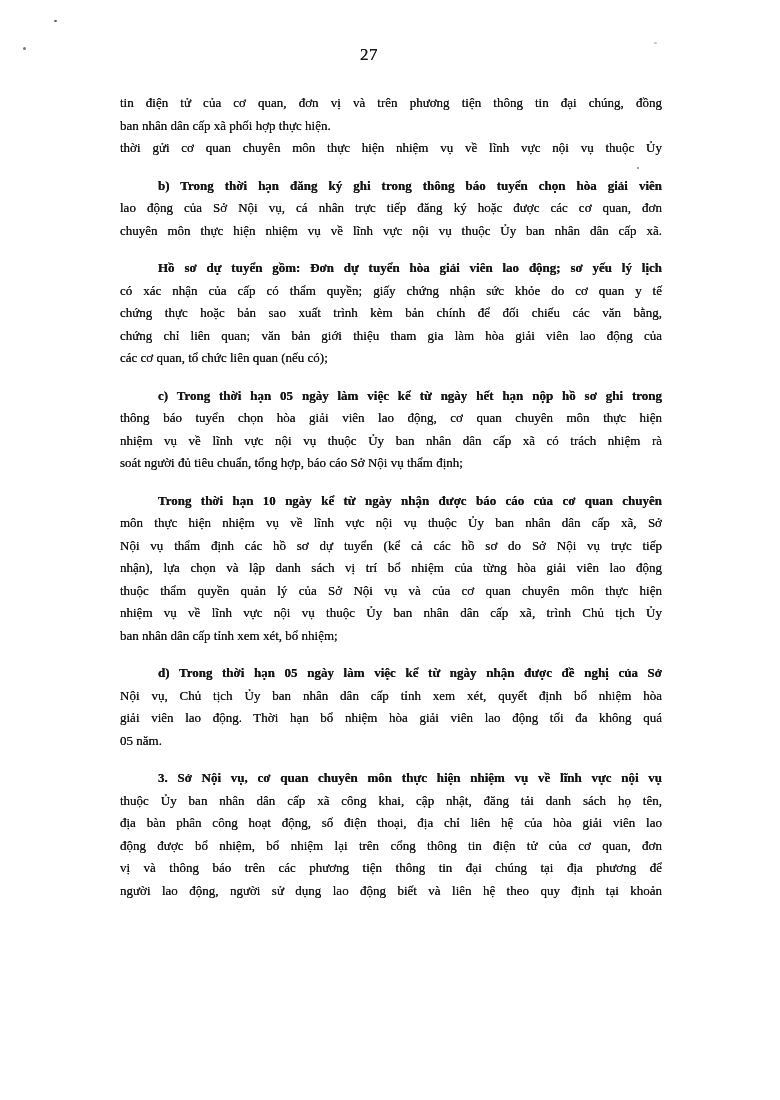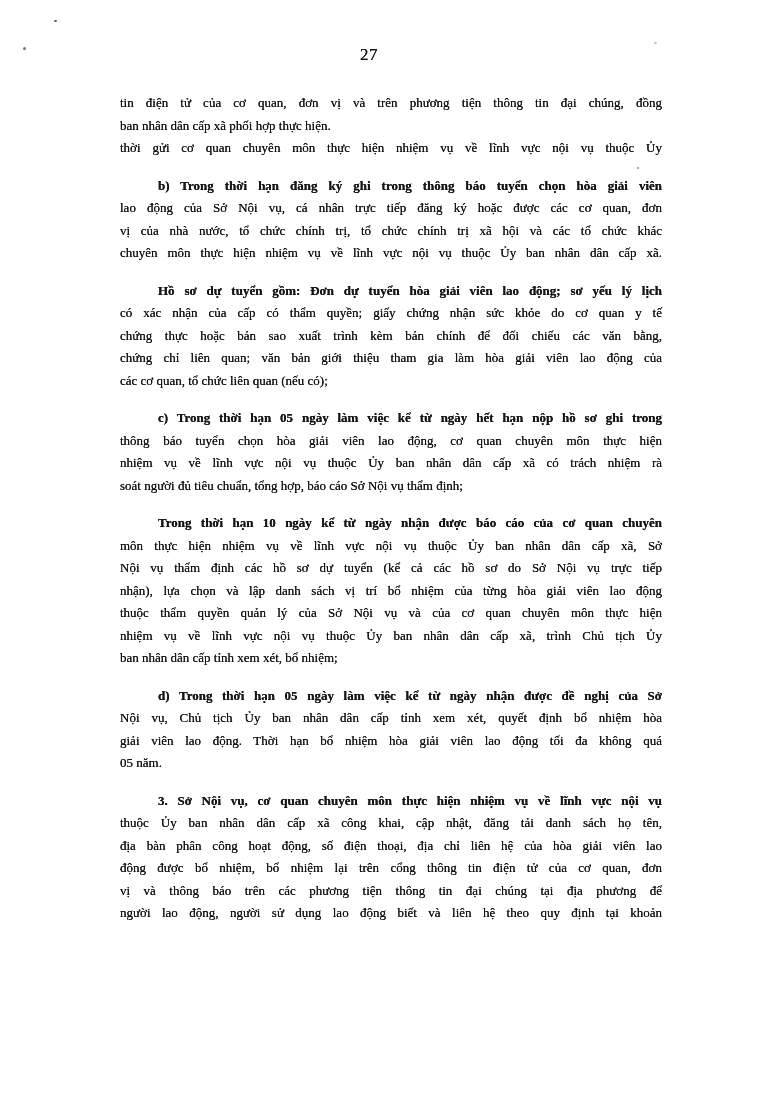--- a/index.html
+++ b/index.html
@@ -82,21 +82,20 @@
 
     <p class="para">
       <span class="ln">tin điện tử của cơ quan, đơn vị và trên phương tiện thông tin đại chúng, đồng</span>
       <span class="ln last">ban nhân dân cấp xã phối hợp thực hiện.</span>
       <span class="ln">thời gửi cơ quan chuyên môn thực hiện nhiệm vụ về lĩnh vực nội vụ thuộc Ủy</span>
     </p>
 
     <p class="para">
       <span class="ln ind">b) Trong thời hạn đăng ký ghi trong thông báo tuyển chọn hòa giải viên</span>
       <span class="ln">lao động của Sở Nội vụ, cá nhân trực tiếp đăng ký hoặc được các cơ quan, đơn</span>
-      <span class="ln">vị của nhà nước, tổ chức chính trị, tổ chức chính trị xã hội và các tổ chức khác</span>
       <span class="ln">chuyên môn thực hiện nhiệm vụ về lĩnh vực nội vụ thuộc Ủy ban nhân dân cấp xã.</span>
     </p>
 
     <p class="para">
       <span class="ln ind">Hồ sơ dự tuyển gồm: Đơn dự tuyển hòa giải viên lao động; sơ yếu lý lịch</span>
       <span class="ln">có xác nhận của cấp có thẩm quyền; giấy chứng nhận sức khỏe do cơ quan y tế</span>
       <span class="ln">chứng thực hoặc bản sao xuất trình kèm bản chính để đối chiếu các văn bằng,</span>
       <span class="ln">chứng chỉ liên quan; văn bản giới thiệu tham gia làm hòa giải viên lao động của</span>
       <span class="ln last">các cơ quan, tổ chức liên quan (nếu có);</span>
     </p>

